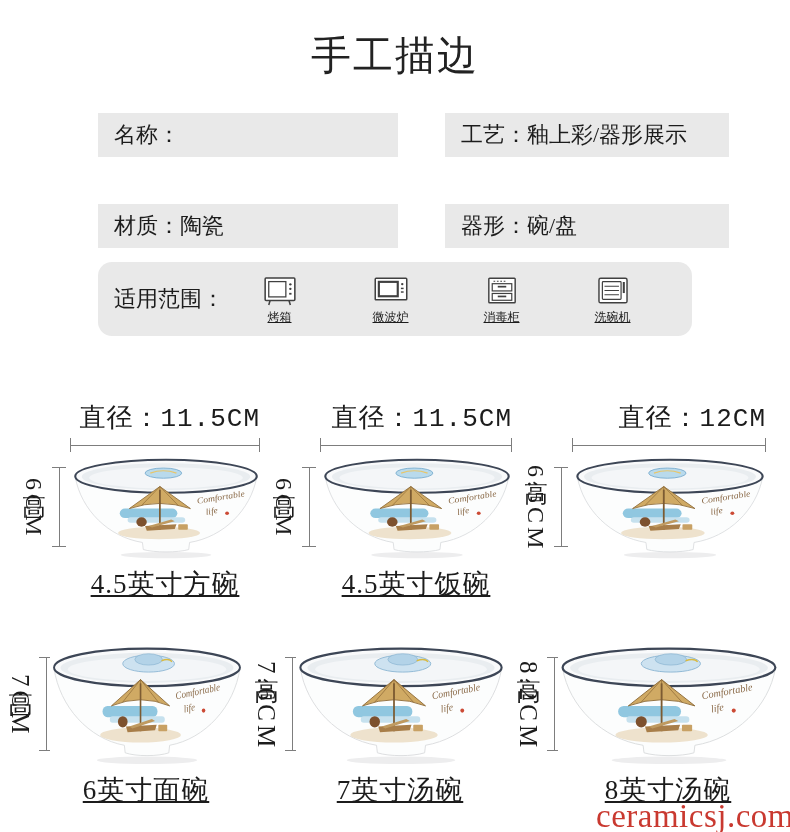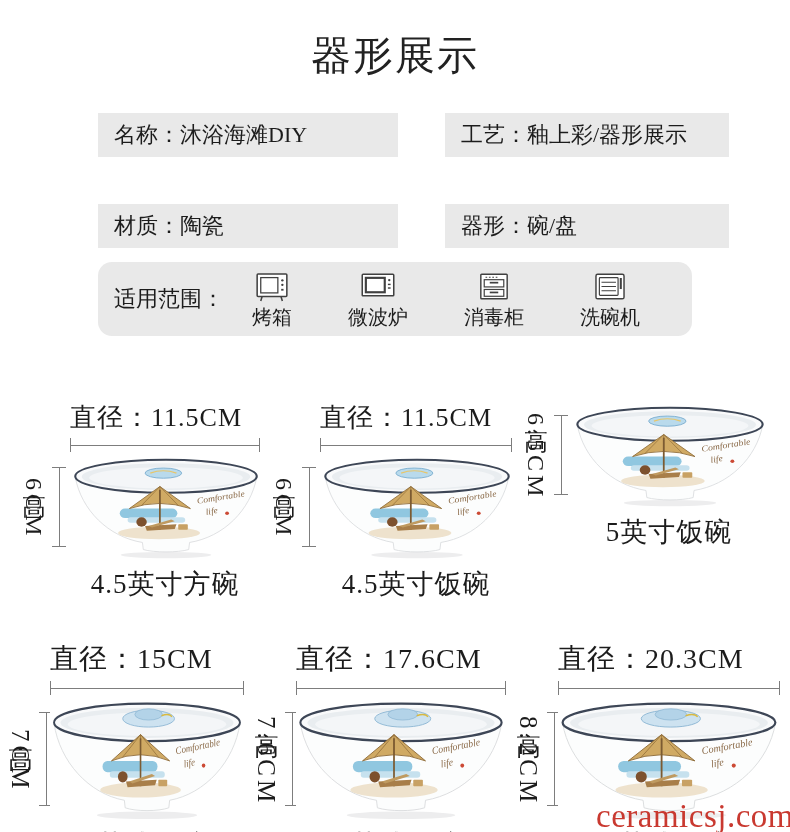--- a/index.html
+++ b/index.html
@@ -16,33 +16,33 @@
   .specs { width:594px; margin:30px auto 0; }
   .spec-grid { display:grid; grid-template-columns:300px 284px; column-gap:10px; row-gap:9px;gap:47px; }
   .cell {
     background:#e9e9e9; height:44px; display:flex; align-items:center;
     padding-left:16px; font-size:22px; white-space:nowrap; box-sizing:border-box;
   }
   .range-cell { margin-top:14px; height:74px; padding-right:24px;border-radius:14px; }
   .range-items { flex:1; display:flex; justify-content:space-around; align-items:flex-end; }
   .range-item { display:flex; flex-direction:column; align-items:center; line-height:1; }
   .appl-icon { display:block; height:33px; }
-  .range-item-label { font-size:20px; margin-top:3px; }
+  .range-item-label { font-size:12px; margin-top:3px;text-decoration:underline; }
 
   
   .bowls-row { display:flex; }
   .row1 { margin-top:64px; padding:0 16px 0 18px; }
   .row2 { margin-top:38px; padding:0 4px; }
   .c0 { flex:0 0 250px; } .c1 { flex:0 0 252px; } .c2 { flex:1; }
   .c3 { flex:0 0 246px; } .c4 { flex:0 0 262px; } .c5 { flex:1; }
 
   .bowl-card { display:flex; flex-direction:column; box-sizing:border-box; }
   .dia-block { margin:0 8px 0 52px; }
   .row2 .dia-block { margin-left:46px; margin-right:6px; }
-  .dia-label { font-size:26px; text-align:left; letter-spacing:1px; }
+  .dia-label { font-size:26px; text-align:right; letter-spacing:1px;font-family:Liberation Mono, monospace; }
   .row2 .dia-label { font-size:28px; }
   .dline {
     height:14px; margin-top:3px; position:relative;
     border-left:1px solid #7d7d7d; border-right:1px solid #7d7d7d;
   }
   .dline::after { content:""; position:absolute; left:0; right:0; top:7px; border-top:1px solid #7d7d7d; }
 
   .mid { display:flex; margin-top:3px; align-items:center; }
   .hcol { width:52px; display:flex; align-items:center; flex:0 0 auto; }
   .row2 .hcol { width:46px; }
@@ -52,21 +52,21 @@
     width:14px; position:relative; height:80px; margin-left:2px;
     border-top:1px solid #7d7d7d; border-bottom:1px solid #7d7d7d; box-sizing:border-box;
   }
   .row2 .vline { height:94px; }
   .vline::after { content:""; position:absolute; top:0; bottom:0; left:7px; border-left:1px solid #7d7d7d; }
 
   .bowlwrap { flex:1; text-align:center; margin-right:6px; }
   .bowl-svg { display:block; width:100%; height:104px; }
   .row2 .bowl-svg { height:122px; }
 
-  .bowl-name { font-size:27px; text-align:center; margin:7px 8px 0 52px; letter-spacing:1px; }
+  .bowl-name { font-size:27px; text-align:center; margin:7px 8px 0 52px; letter-spacing:1px;text-decoration:underline; }
   .row2 .bowl-name { margin-left:46px; }
 
   .decal { font-size:11px; font-style:italic; fill:#8a6a48; font-family:"Liberation Serif",serif; }
 
   
   .watermark {
     position:absolute; right:-4px; bottom:-3px; z-index:5;
     font-size:33px; color:#c5291f; opacity:.92; letter-spacing:0.5px;
   }
   .hidden-defs { position:absolute; width:0; height:0; overflow:hidden; }
@@ -121,28 +121,27 @@
         <path d="M98 89 L126 81 L130 83 L102 91 Z" fill="#bf9a60"></path>
         <rect x="134" y="87" width="11" height="7" rx="1" fill="#c8a164"></rect>
         <text class="decal" x="156" y="60" transform="rotate(-10 156 60)">Comfortable</text>
         <text class="decal" x="166" y="74" transform="rotate(-10 166 74)">life</text>
         <circle cx="190" cy="72" r="2.2" fill="#cc4a35"></circle>
       </symbol>
     </defs>
   </svg>
 
   <div class="header">
-    <div class="title">器形展示</div>
+    <div class="title">手工描边</div>
   </div>
 
   <div class="specs">
     <div class="spec-grid">
       <div class="cell">
         <span>名称：</span>
-          <span>沐浴海滩DIY</span>
       </div>
       <div class="cell">
         <span>工艺：</span>
           <span>釉上彩/器形展示</span>
       </div>
       <div class="cell">
         <span>材质：</span>
           <span>陶瓷</span>
       </div>
       <div class="cell">
@@ -241,80 +240,71 @@
         <div class="bowlwrap">
           <svg class="bowl-svg" viewBox="0 0 220 132" preserveAspectRatio="none">
               <use href="#bowlA"></use>
             </svg>
         </div>
       </div>
       <div class="bowl-name">4.5英寸饭碗</div>
     </div>
 
     <div class="bowl-card c2">
+      <div class="dia-block">
+        <div class="dia-label">直径：12CM</div>
+        <div class="dline"></div>
+      </div>
       <div class="mid">
         <div class="hcol">
           <div class="h-label">高6.5CM</div>
           <div class="vline"></div>
         </div>
         <div class="bowlwrap">
           <svg class="bowl-svg" viewBox="0 0 220 132" preserveAspectRatio="none">
               <use href="#bowlA"></use>
             </svg>
         </div>
       </div>
-      <div class="bowl-name">5英寸饭碗</div>
     </div>
   </div>
 
   <div class="bowls-row row2">
 
     <div class="bowl-card c3">
-      <div class="dia-block">
-        <div class="dia-label">直径：15CM</div>
-        <div class="dline"></div>
-      </div>
       <div class="mid">
         <div class="hcol">
           <div class="h-label">高7CM</div>
           <div class="vline"></div>
         </div>
         <div class="bowlwrap">
           <svg class="bowl-svg" viewBox="0 0 240 130" preserveAspectRatio="none">
               <use href="#bowlB"></use>
             </svg>
         </div>
       </div>
       <div class="bowl-name">6英寸面碗</div>
     </div>
 
     <div class="bowl-card c4">
-      <div class="dia-block">
-        <div class="dia-label">直径：17.6CM</div>
-        <div class="dline"></div>
-      </div>
       <div class="mid">
         <div class="hcol">
           <div class="h-label">高7.6CM</div>
           <div class="vline"></div>
         </div>
         <div class="bowlwrap">
           <svg class="bowl-svg" viewBox="0 0 240 130" preserveAspectRatio="none">
               <use href="#bowlB"></use>
             </svg>
         </div>
       </div>
       <div class="bowl-name">7英寸汤碗</div>
     </div>
 
     <div class="bowl-card c5">
-      <div class="dia-block">
-        <div class="dia-label">直径：20.3CM</div>
-        <div class="dline"></div>
-      </div>
       <div class="mid">
         <div class="hcol">
           <div class="h-label">高8.2CM</div>
           <div class="vline"></div>
         </div>
         <div class="bowlwrap">
           <svg class="bowl-svg" viewBox="0 0 240 130" preserveAspectRatio="none">
               <use href="#bowlB"></use>
             </svg>
         </div>

